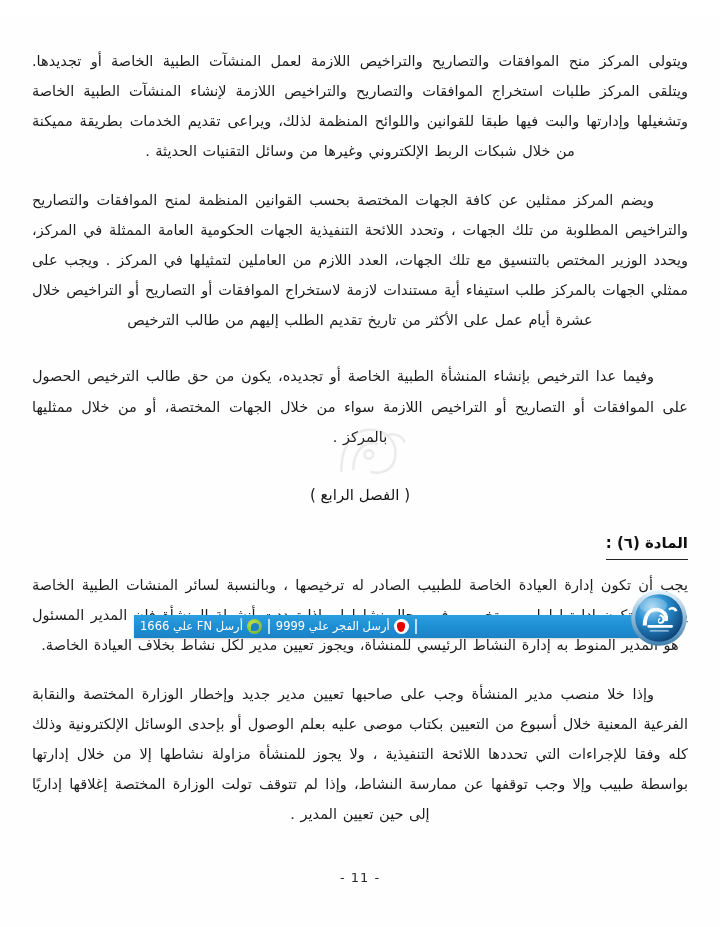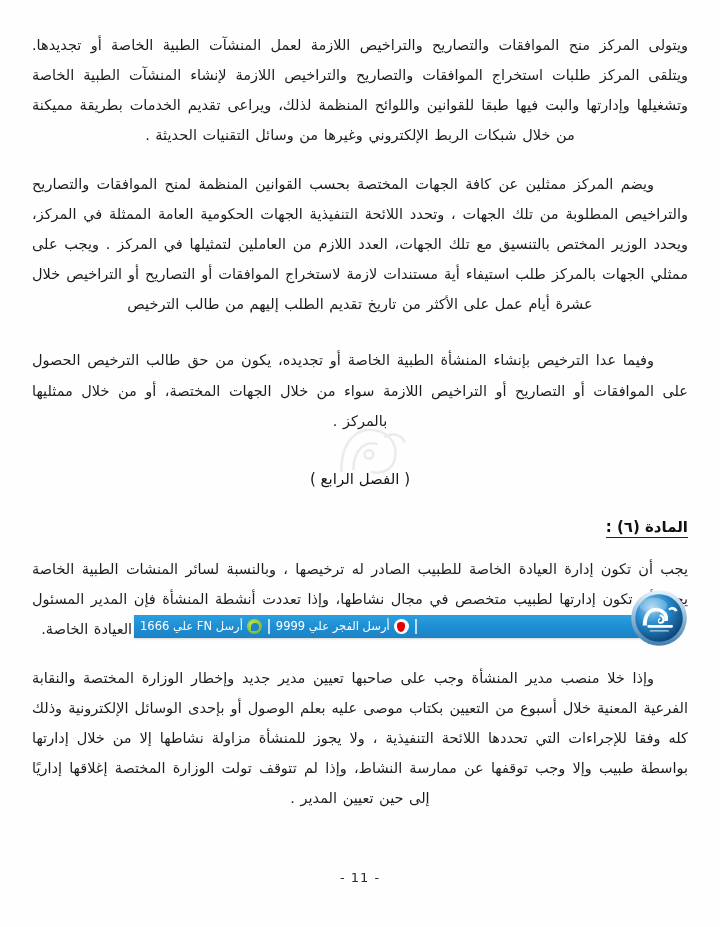--- a/index.html
+++ b/index.html
@@ -15,20 +15,21 @@
     overflow: hidden;
     font-family: "DejaVu Sans", "Liberation Sans", sans-serif;
   }
 
   .page {
     position: absolute;
     inset: 0;
     background: #fefefe;
     padding: 30px 32px 0 32px;
     box-sizing: border-box;
+    margin-top: 16px;
   }
 
   
   .para {
     direction: rtl;
     text-align: justify;
     text-align-last: center;
     font-size: 14.5px;
     line-height: 2.08;
     color: #1c1c1c;
@@ -63,21 +64,21 @@
   .article-heading {
     margin-top: 26px;
     direction: rtl;
     text-align: right;
     font-size: 15px;
     font-weight: bold;
     color: #111;
   }
   .article-heading span {
     border-bottom: 1.4px solid #222;
-    padding-bottom: 1px;
+    padding-bottom: 7px;
   }
 
   
   .page-number {
     position: absolute;
     left: 0;
     right: 0;
     bottom: 42px;
     text-align: center;
     font-size: 13px;

